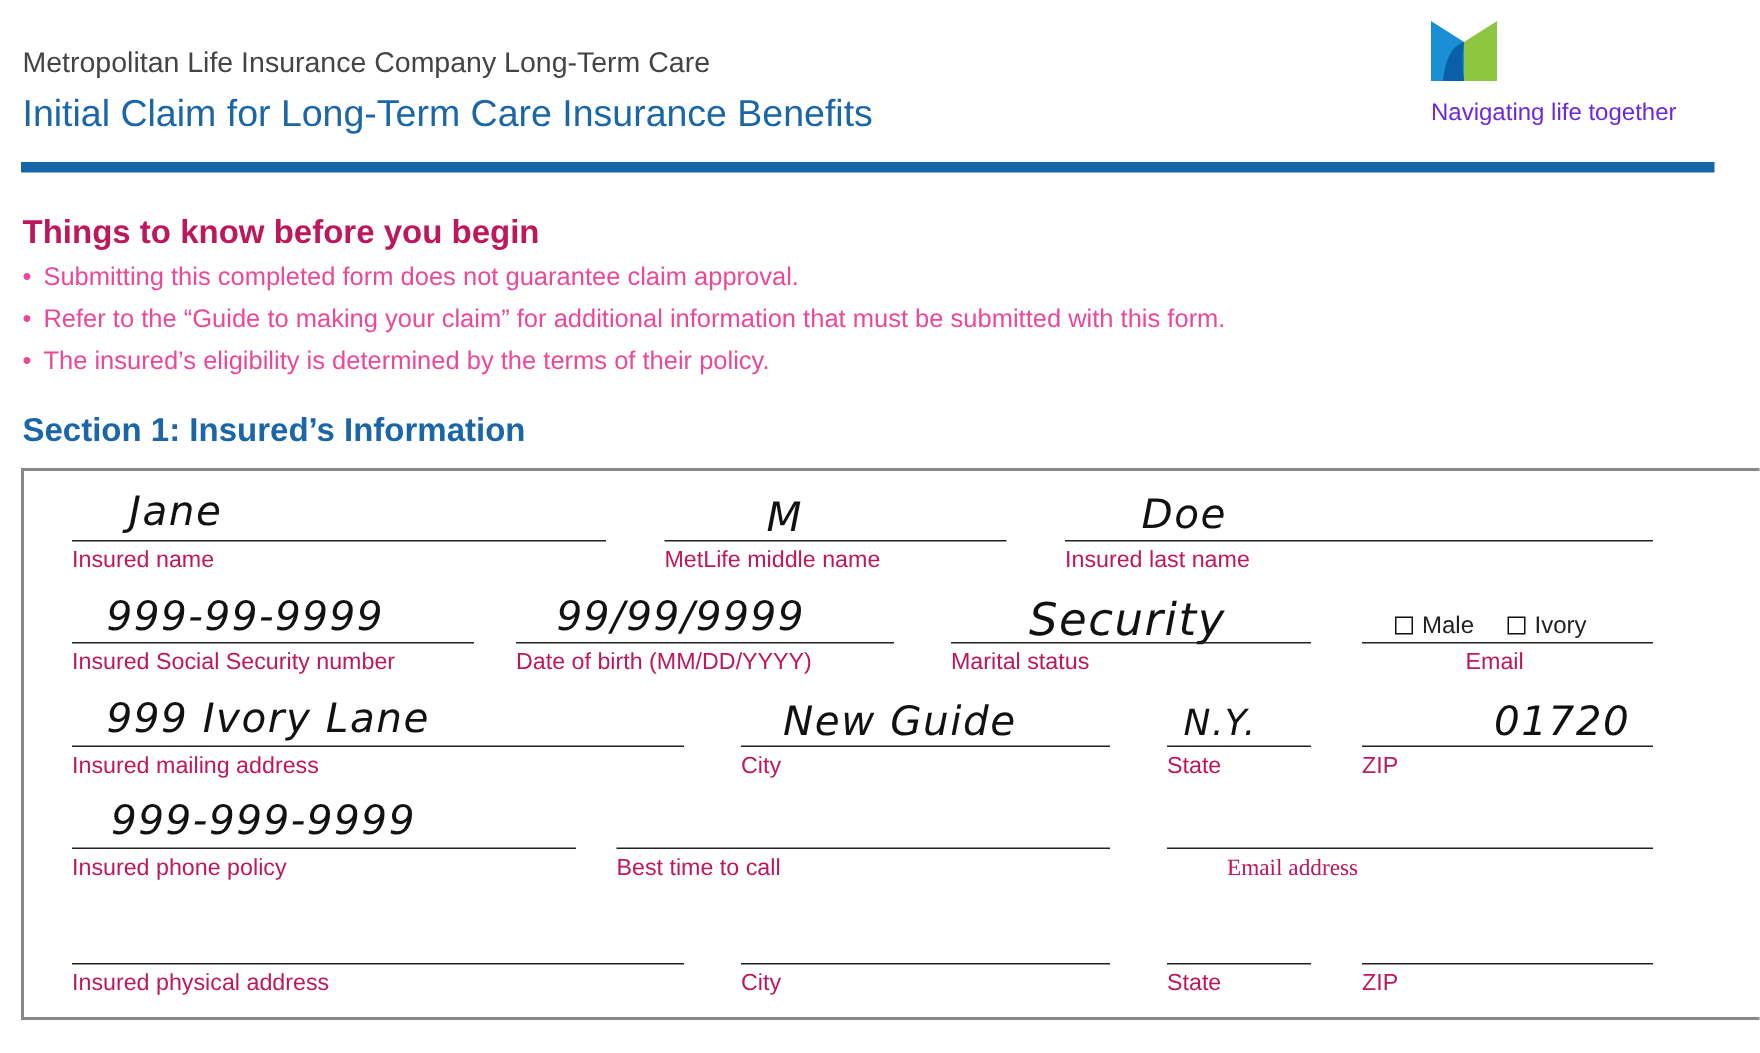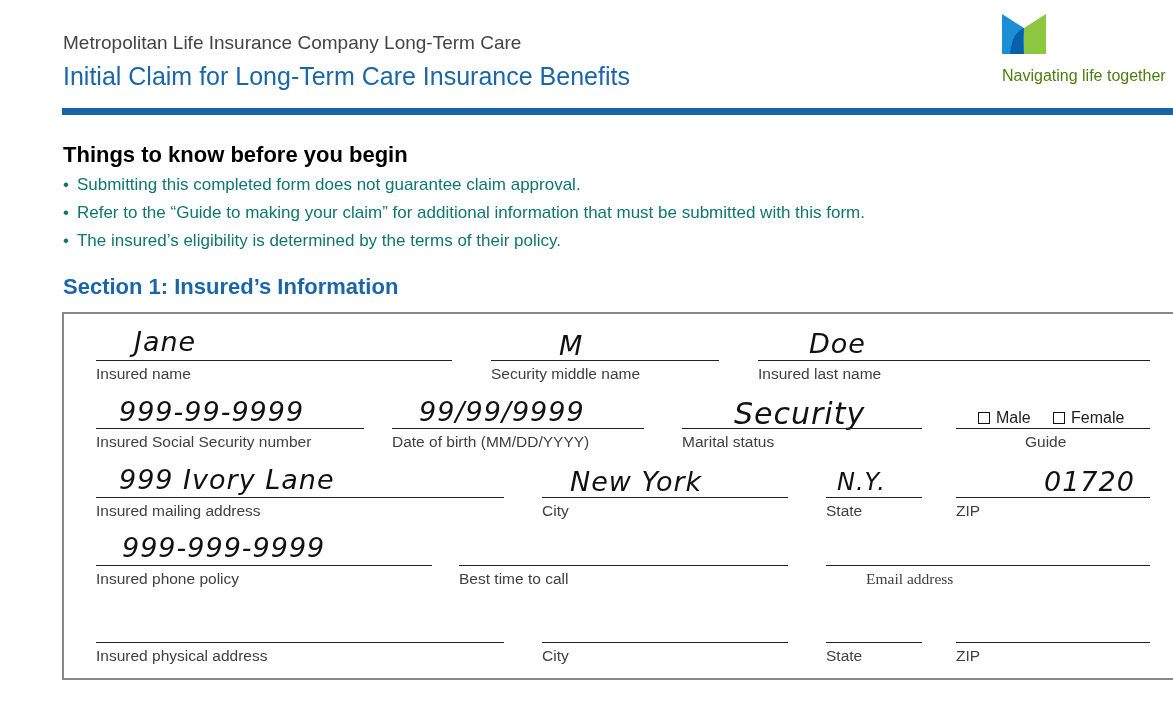--- a/index.html
+++ b/index.html
@@ -1,31 +1,31 @@
 <!DOCTYPE html>
 <html><head>
 <meta charset="utf-8">
 <style>
   html,body{margin:0;padding:0;background:#fff;}
   body{width:1173px;height:702px;position:relative;overflow:hidden;font-family:"Liberation Sans",sans-serif;color:#111;}
-  .abs{position:absolute;margin-left:48px;}
+  .abs{position:absolute;}
   .company{left:15px;top:32px;font-size:19px;color:#444;}
   .title{left:15px;top:62px;font-size:25px;color:#1a66a8;}
   .rule{left:14px;top:108px;width:1129px;height:7px;background:#1565a8;}
   .logo{left:954px;top:14px;width:190px;height:70px;}
   .logo-mark{position:absolute;left:0;top:0;width:44px;height:40px;}
   .logo-word{position:absolute;left:55px;top:2px;font-size:33px;font-weight:bold;color:#111;letter-spacing:0px;}
-  .logo-tag{position:absolute;left:0;top:53px;font-size:16px;color:#4d7c0f;white-space:nowrap;text-align:center;}
-  .h2{left:15px;top:142px;font-size:22px;font-weight:bold;color:#000000;}
-  .bullet{left:15px;font-size:17px;color:#0f766e;}
+  .logo-tag{position:absolute;left:0;top:53px;font-size:16px;color:#6d28d9;white-space:nowrap;text-align:center;}
+  .h2{left:15px;top:142px;font-size:22px;font-weight:bold;color:#be185d;}
+  .bullet{left:15px;font-size:17px;color:#ec4899;}
   .bullet::before{content:"•";margin-right:8px;}
   .sec{left:15px;top:274px;font-size:22px;font-weight:bold;color:#1a66a8;}
   .box{left:14px;top:312px;width:1164px;height:368px;border:2px solid #888;box-sizing:border-box;}
   .line{position:absolute;height:1px;background:#222;}
-  .lbl{position:absolute;font-size:15.5px;color:#404040;white-space:nowrap;}
+  .lbl{position:absolute;font-size:15.5px;color:#be185d;white-space:nowrap;}
   .hw{position:absolute;font-family:"DejaVu Sans",sans-serif;font-style:italic;font-weight:300;font-size:27px;color:#111;white-space:nowrap;letter-spacing:1px;}
   .cb{position:absolute;font-size:16px;color:#222;white-space:nowrap;}
   .cb .sq{display:inline-block;width:10px;height:10px;border:1.5px solid #111;margin-right:6px;vertical-align:-1px;}
 </style>
 </head>
 <body>
 
 <div class="abs company">Metropolitan Life Insurance Company Long-Term Care</div>
 <div class="abs title">Initial Claim for Long-Term Care Insurance Benefits</div>
 
@@ -50,21 +50,21 @@
 <div class="abs box">
 
   <div>
     <span class="hw" style="left:70px;top:12px;">Jane</span>
     <div class="line" style="left:32px;top:46px;width:356px;"></div>
     <span class="lbl" style="left:32px;top:51px;">Insured name</span>
   </div>
   <div>
     <span class="hw" style="left:495px;top:16px;">M</span>
     <div class="line" style="left:427px;top:46px;width:228px;"></div>
-    <span class="lbl" style="left:427px;top:51px;">Security middle name</span>
+    <span class="lbl" style="left:427px;top:51px;">MetLife middle name</span>
   </div>
   <div>
     <span class="hw" style="left:745px;top:14px;">Doe</span>
     <div class="line" style="left:694px;top:46px;width:392px;"></div>
     <span class="lbl" style="left:694px;top:51px;">Insured last name</span>
   </div>
 
   <div>
     <span class="hw" style="left:55px;top:82px;">999-99-9999</span>
     <div class="line" style="left:32px;top:114px;width:268px;"></div>
@@ -75,32 +75,32 @@
     <div class="line" style="left:328px;top:114px;width:252px;"></div>
     <span class="lbl" style="left:328px;top:119px;">Date of birth (MM/DD/YYYY)</span>
   </div>
   <div>
     <span class="hw" style="left:670px;top:82px;font-size:30px;">Security</span>
     <div class="line" style="left:618px;top:114px;width:240px;"></div>
     <span class="lbl" style="left:618px;top:119px;text-align:center;">Marital status</span>
   </div>
   <div>
     <span class="cb" style="left:914px;top:95px;text-align:right;"><span class="sq"></span><span>Male</span></span>
-    <span class="cb" style="left:989px;top:95px;"><span class="sq"></span><span>Female</span></span>
+    <span class="cb" style="left:989px;top:95px;"><span class="sq"></span><span>Ivory</span></span>
     <div class="line" style="left:892px;top:114px;width:194px;"></div>
-    <span class="lbl" style="left:961px;top:119px;">Guide</span>
+    <span class="lbl" style="left:961px;top:119px;">Email</span>
   </div>
 
   <div>
     <span class="hw" style="left:55px;top:150px;">999 Ivory Lane</span>
     <div class="line" style="left:32px;top:183px;width:408px;"></div>
     <span class="lbl" style="left:32px;top:188px;">Insured mailing address</span>
   </div>
   <div>
-    <span class="hw" style="left:506px;top:152px;">New York</span>
+    <span class="hw" style="left:506px;top:152px;">New Guide</span>
     <div class="line" style="left:478px;top:183px;width:246px;"></div>
     <span class="lbl" style="left:478px;top:188px;">City</span>
   </div>
   <div>
     <span class="hw" style="left:773px;top:154px;font-size:24px;">N.Y.</span>
     <div class="line" style="left:762px;top:183px;width:96px;"></div>
     <span class="lbl" style="left:762px;top:188px;">State</span>
   </div>
   <div>
     <span class="hw" style="left:980px;top:152px;">01720</span>

